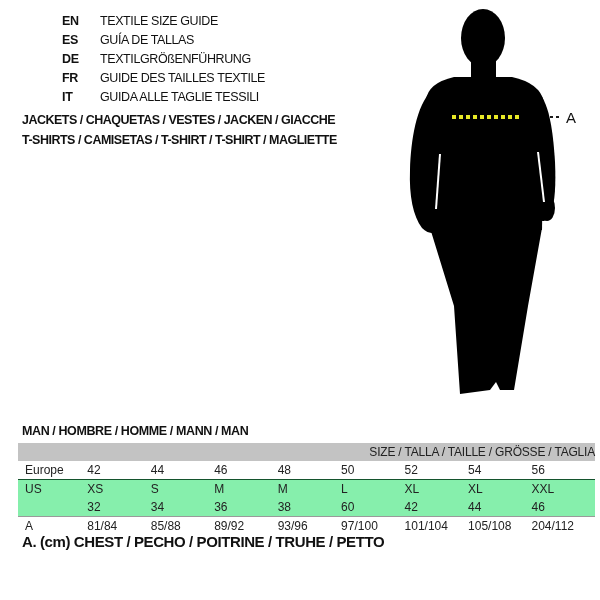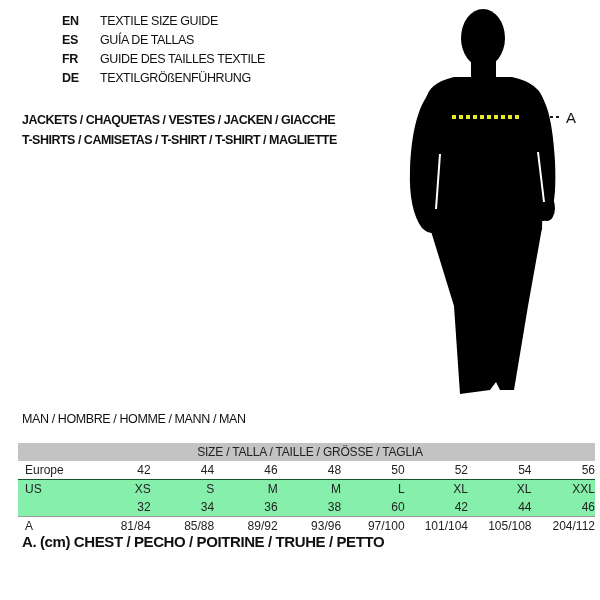--- a/index.html
+++ b/index.html
@@ -17,30 +17,30 @@
 
   
   .category-block{top:110px;left:22px;}
   .category-line{font-weight:bold;font-size:12.5px;letter-spacing:-0.5px;line-height:20px;white-space:nowrap;}
 
   
   .figure-wrap{left:402px;top:4px;width:186px;height:398px;}
   .figure-wrap svg{display:block;}
 
   
-  .section-title{top:412px;left:22px;font-weight:normal;font-size:12.5px;letter-spacing:-0.4px;}
+  .section-title{top:424px;left:22px;font-weight:bold;font-size:12.5px;letter-spacing:-0.4px;}
 
   
   .size-table-wrap{top:443px;left:18px;width:577px;}
   table.size-table{width:100%;border-collapse:collapse;table-layout:fixed;font-size:12px;color:#222;}
   table.size-table th{
-    background:#c3c3c3;text-align:center;font-weight:normal;color:#222;
+    background:#c3c3c3;text-align:right;font-weight:normal;color:#222;
     font-size:12px;letter-spacing:-0.2px;padding:2px 0 2px 7px;height:14px;
   }
-  table.size-table td{height:18px;padding:0;text-align:right;font-weight:normal;}
+  table.size-table td{height:18px;padding:0;text-align:left;font-weight:normal;}
   table.size-table td.rowlabel{text-align:left;padding-left:7px;}
   tr.band{background:#86efac;}
   tr.row-europe td{border-bottom:1px solid #14532d;}
   tr.row-a td{border-top:1px solid #9a9a9a;}
 
   
   .footnote{top:533px;left:22px;font-weight:bold;font-size:15px;letter-spacing:-0.4px;}
 </style>
 </head>
 <body>
@@ -48,26 +48,30 @@
 <div class="abs lang-block">
   <div class="lang-row">
     <span class="lang-code">EN</span>
     <span class="lang-label">TEXTILE SIZE GUIDE</span>
   </div>
   <div class="lang-row">
     <span class="lang-code">ES</span>
     <span class="lang-label">GUÍA DE TALLAS</span>
   </div>
   <div class="lang-row">
+    <span class="lang-code">DE</span>
+    <span class="lang-label">TEXTILGRÖßENFÜHRUNG</span>
+  </div>
+  <div class="lang-row">
     <span class="lang-code">FR</span>
     <span class="lang-label">GUIDE DES TAILLES TEXTILE</span>
   </div>
   <div class="lang-row">
-    <span class="lang-code">DE</span>
-    <span class="lang-label">TEXTILGRÖßENFÜHRUNG</span>
+    <span class="lang-code">IT</span>
+    <span class="lang-label">GUIDA ALLE TAGLIE TESSILI</span>
   </div>
 </div>
 
 <div class="abs category-block">
   <div class="category-line">JACKETS / CHAQUETAS / VESTES / JACKEN / GIACCHE</div>
   <div class="category-line">T-SHIRTS / CAMISETAS / T-SHIRT / T-SHIRT / MAGLIETTE</div>
 </div>
 
 <div class="abs figure-wrap">
   <svg width="186" height="398" viewBox="0 0 186 398" aria-hidden="true">

